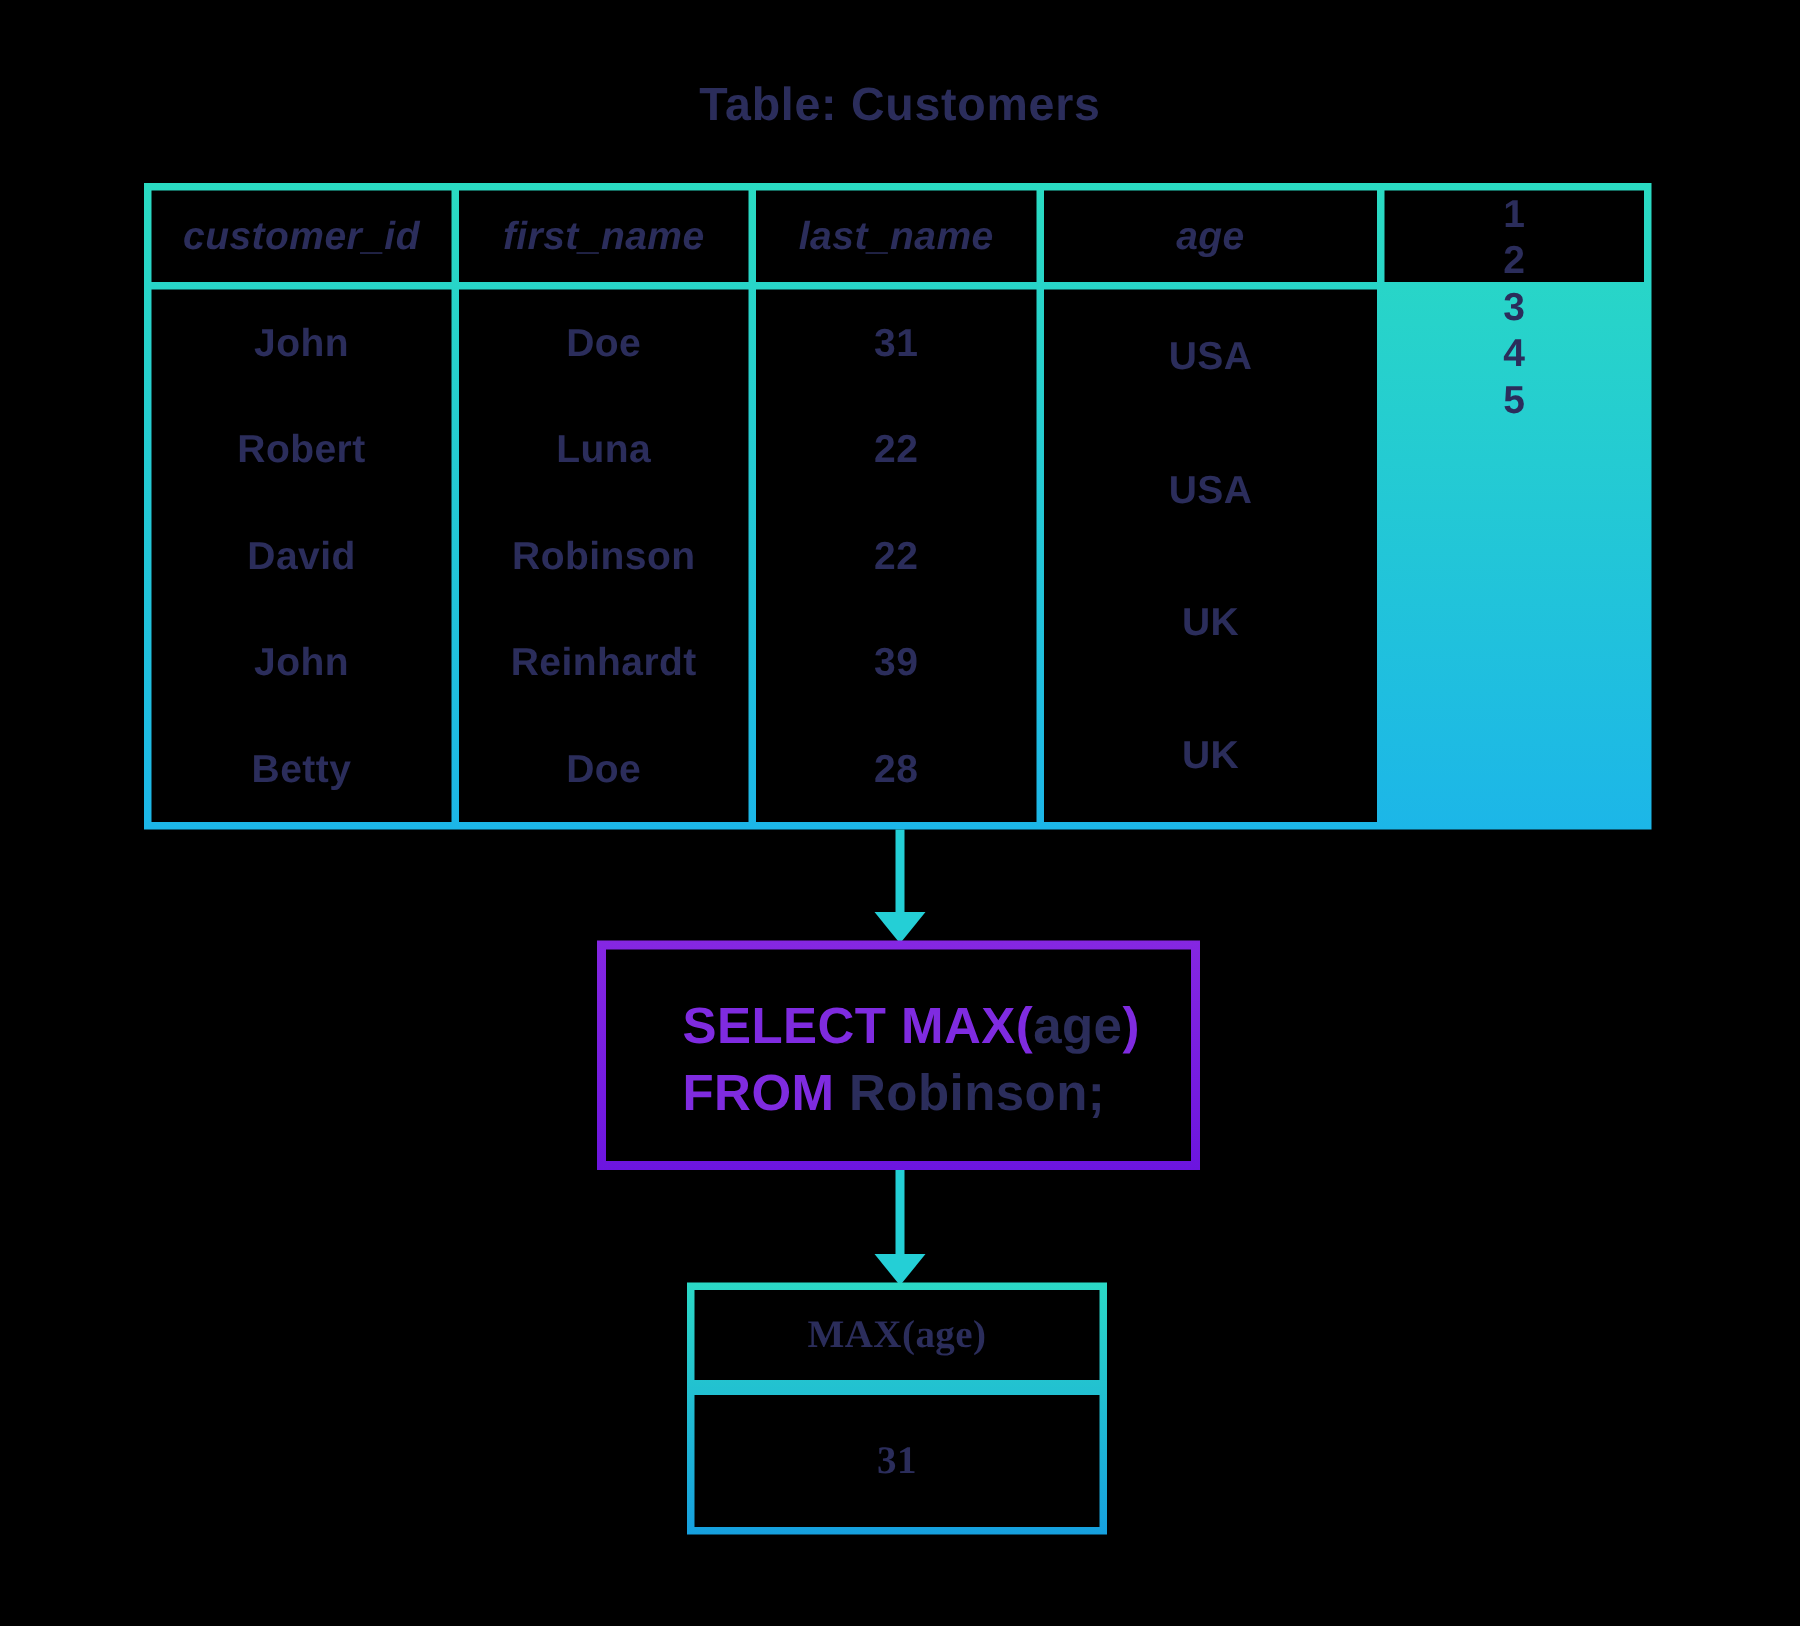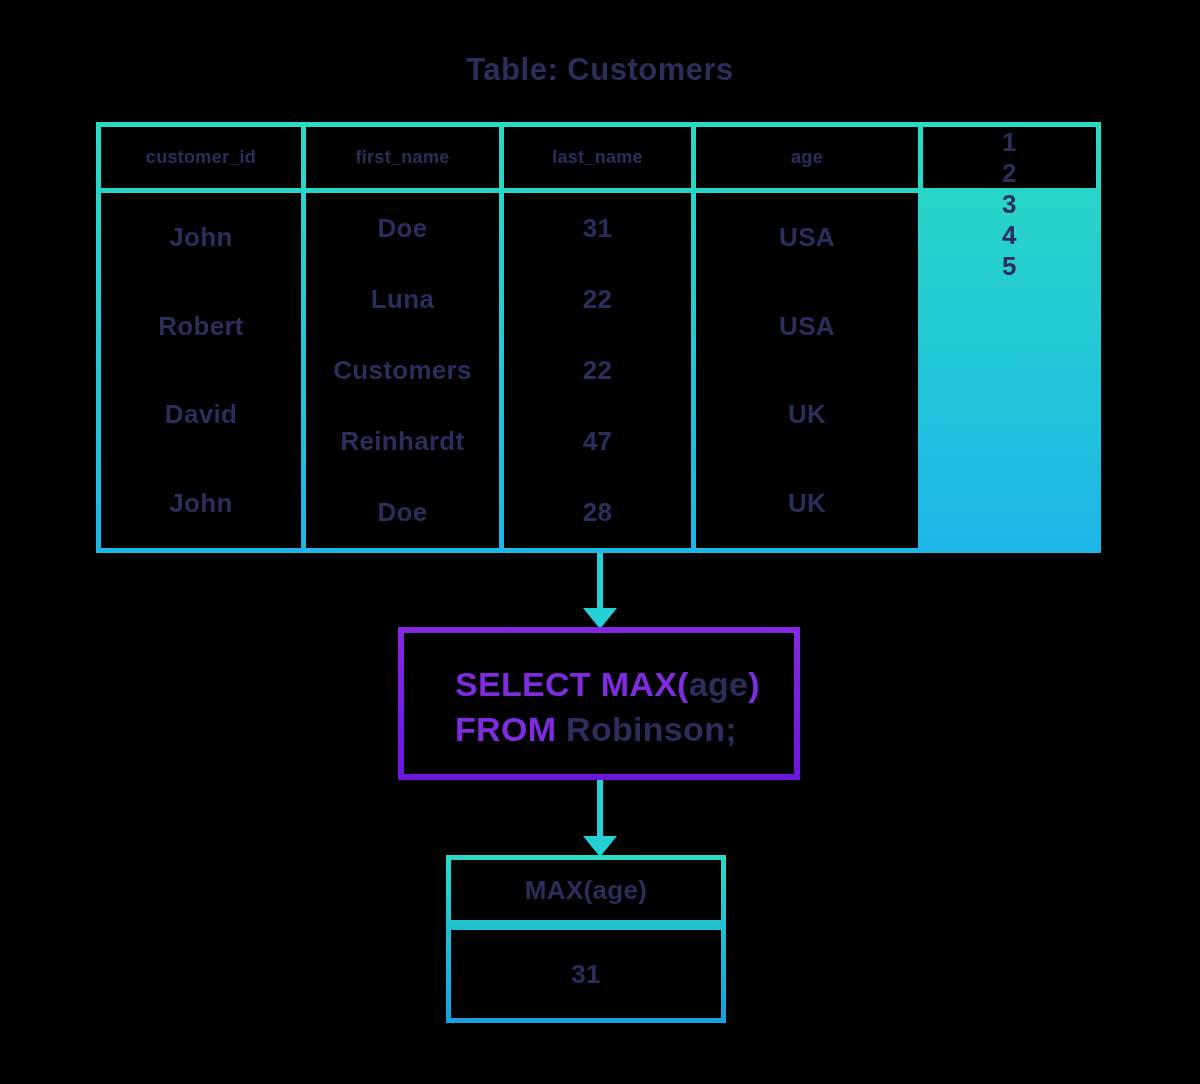--- a/index.html
+++ b/index.html
@@ -43,25 +43,26 @@
     grid-template-columns: 200px 193px 187px 222px 1fr;
     grid-template-rows: 61px 1fr;
     gap: 5px;
     background: linear-gradient(180deg,
       var(--table-border-top, #2ADBC2),
       var(--table-border-bottom, #1CB6E8));
   }
   .head-cell {
     background: #000;
     color: var(--text-navy, #2B2D5B);
-    font-size: 18px;
+    font-size: 26px;
     display: flex;
     align-items: center;
     justify-content: center;
     letter-spacing: 0.3px;
+    font-style: italic;
   }
   .body-col {
     background: #000;
     display: flex;
     flex-direction: column;
   }
   .cell-val {
     flex: 1;
     display: flex;
     align-items: center;
@@ -120,32 +121,33 @@
     line-height: 45px;
     letter-spacing: 0.3px;
     white-space: pre;
   }
   .seg-keyword { color: var(--keyword-purple, #7F2BE0); }
   .seg-plain   { color: var(--text-navy, #2B2D5B); }
 
   
   .result-table {
     position: absolute;
-    left: 446px;
+    left: 458px;
     top: 855px;
     width: 280px;
     height: 168px;
     box-sizing: border-box;
     padding: 5px;
     display: grid;
     grid-template-rows: 60px 1fr;
     gap: 10px;
     background: linear-gradient(180deg,
       var(--result-border-top, #2BD9C6),
       var(--result-border-bottom, #16A0DF));
+    font-family: Liberation Serif, serif;
   }
   .r-cell {
     background: #000;
     color: var(--text-navy, #2B2D5B);
     font-size: 26px;
     display: flex;
     align-items: center;
     justify-content: center;
     letter-spacing: 0.3px;
   }
@@ -168,33 +170,34 @@
         <div class="cell-val">2</div>
         <div class="cell-val">3</div>
         <div class="cell-val">4</div>
         <div class="cell-val">5</div>
       </div>
       <div class="body-col">
         <div class="cell-val">John</div>
         <div class="cell-val">Robert</div>
         <div class="cell-val">David</div>
         <div class="cell-val">John</div>
+        <div class="cell-val">Betty</div>
       </div>
       <div class="body-col">
         <div class="cell-val">Doe</div>
         <div class="cell-val">Luna</div>
-        <div class="cell-val">Customers</div>
+        <div class="cell-val">Robinson</div>
         <div class="cell-val">Reinhardt</div>
         <div class="cell-val">Doe</div>
       </div>
       <div class="body-col">
         <div class="cell-val">31</div>
         <div class="cell-val">22</div>
         <div class="cell-val">22</div>
-        <div class="cell-val">47</div>
+        <div class="cell-val">39</div>
         <div class="cell-val">28</div>
       </div>
       <div class="body-col">
         <div class="cell-val">USA</div>
         <div class="cell-val">USA</div>
         <div class="cell-val">UK</div>
         <div class="cell-val">UK</div>
       </div>
     </div>
 

